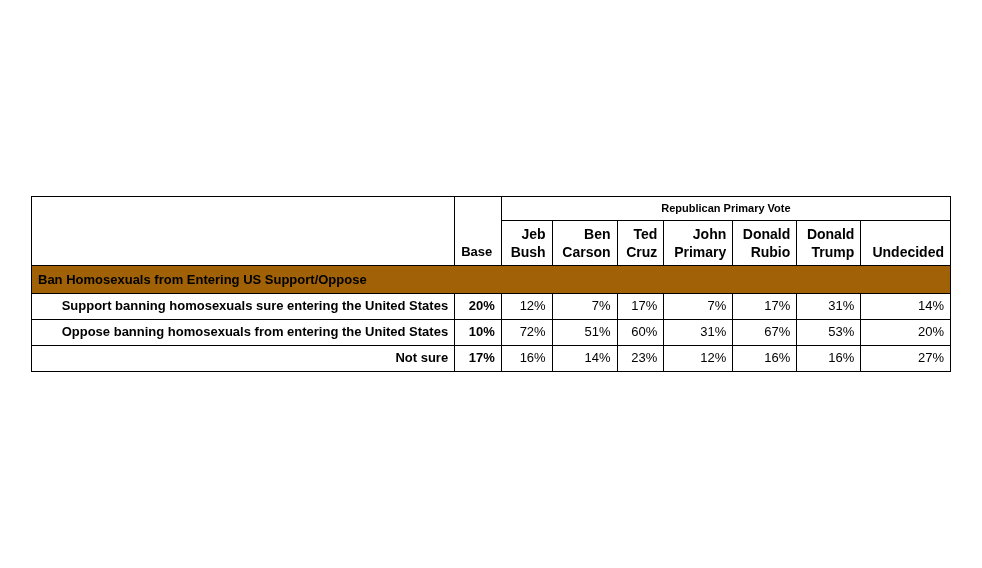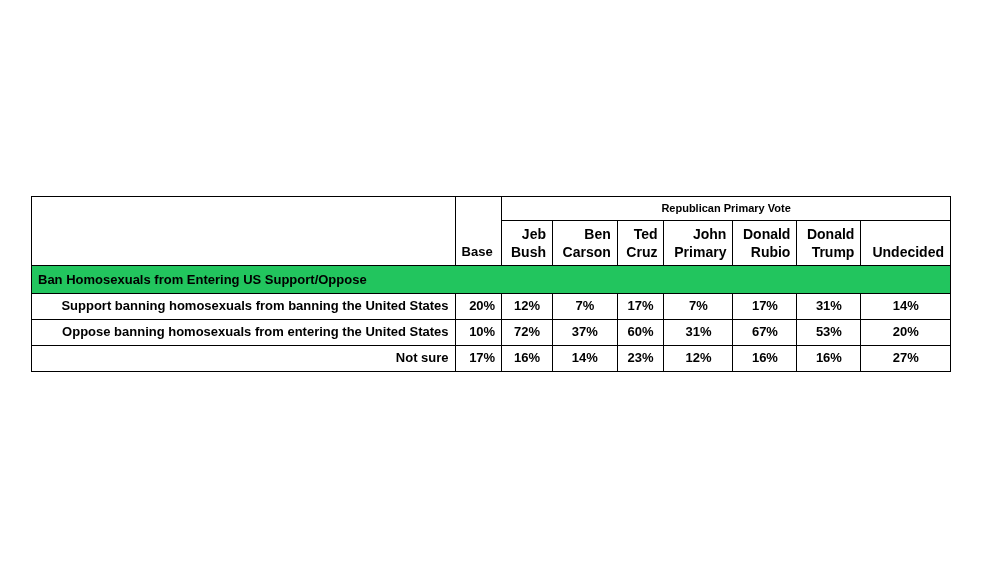--- a/index.html
+++ b/index.html
@@ -46,32 +46,32 @@
       font-weight: bold;
       font-size: 13px;
       vertical-align: bottom;
     }
     .row-label-section {
       text-align: left;
       font-weight: bold;
       font-size: 13px;
       vertical-align: top;
       padding-top: 6px;
-      background: #22c55e;
+      background: #a16207;
     }
     .row-label-indent {
       text-align: right;
       font-weight: bold;
       font-size: 13px;
       vertical-align: bottom;
       padding-bottom: 4px;
     }
     .data-cell {
-      text-align: center;
-      font-weight: bold;
+      text-align: right;
+      font-weight: normal;
       font-size: 13px;
     }
     .base-value {
       font-weight: bold;
     }
     .empty-header-cell {
       border-right: 1px solid #000;
     }
   </style>
 </head>
@@ -114,39 +114,39 @@
       </td>
       <td class="sub-header">Undecided</td>
     </tr>
 
     <tr>
       <td colspan="9" class="row-label-section">Ban Homosexuals from Entering US Support/Oppose</td>
     </tr>
 
     <tr>
       <td class="row-label-indent">
-        <span>Support banning homosexuals from banning the United States</span>
+        <span>Support banning homosexuals sure entering the United States</span>
       </td>
       <td class="base-value">20%</td>
       <td class="data-cell">12%</td>
       <td class="data-cell">7%</td>
       <td class="data-cell">17%</td>
       <td class="data-cell">7%</td>
       <td class="data-cell">17%</td>
       <td class="data-cell">31%</td>
       <td class="data-cell">14%</td>
     </tr>
 
     <tr>
       <td class="row-label-indent">
         <span>Oppose banning homosexuals from entering the United States</span>
       </td>
       <td class="base-value">10%</td>
       <td class="data-cell">72%</td>
-      <td class="data-cell">37%</td>
+      <td class="data-cell">51%</td>
       <td class="data-cell">60%</td>
       <td class="data-cell">31%</td>
       <td class="data-cell">67%</td>
       <td class="data-cell">53%</td>
       <td class="data-cell">20%</td>
     </tr>
 
     <tr>
       <td class="row-label-indent">
         <span>Not sure</span>

